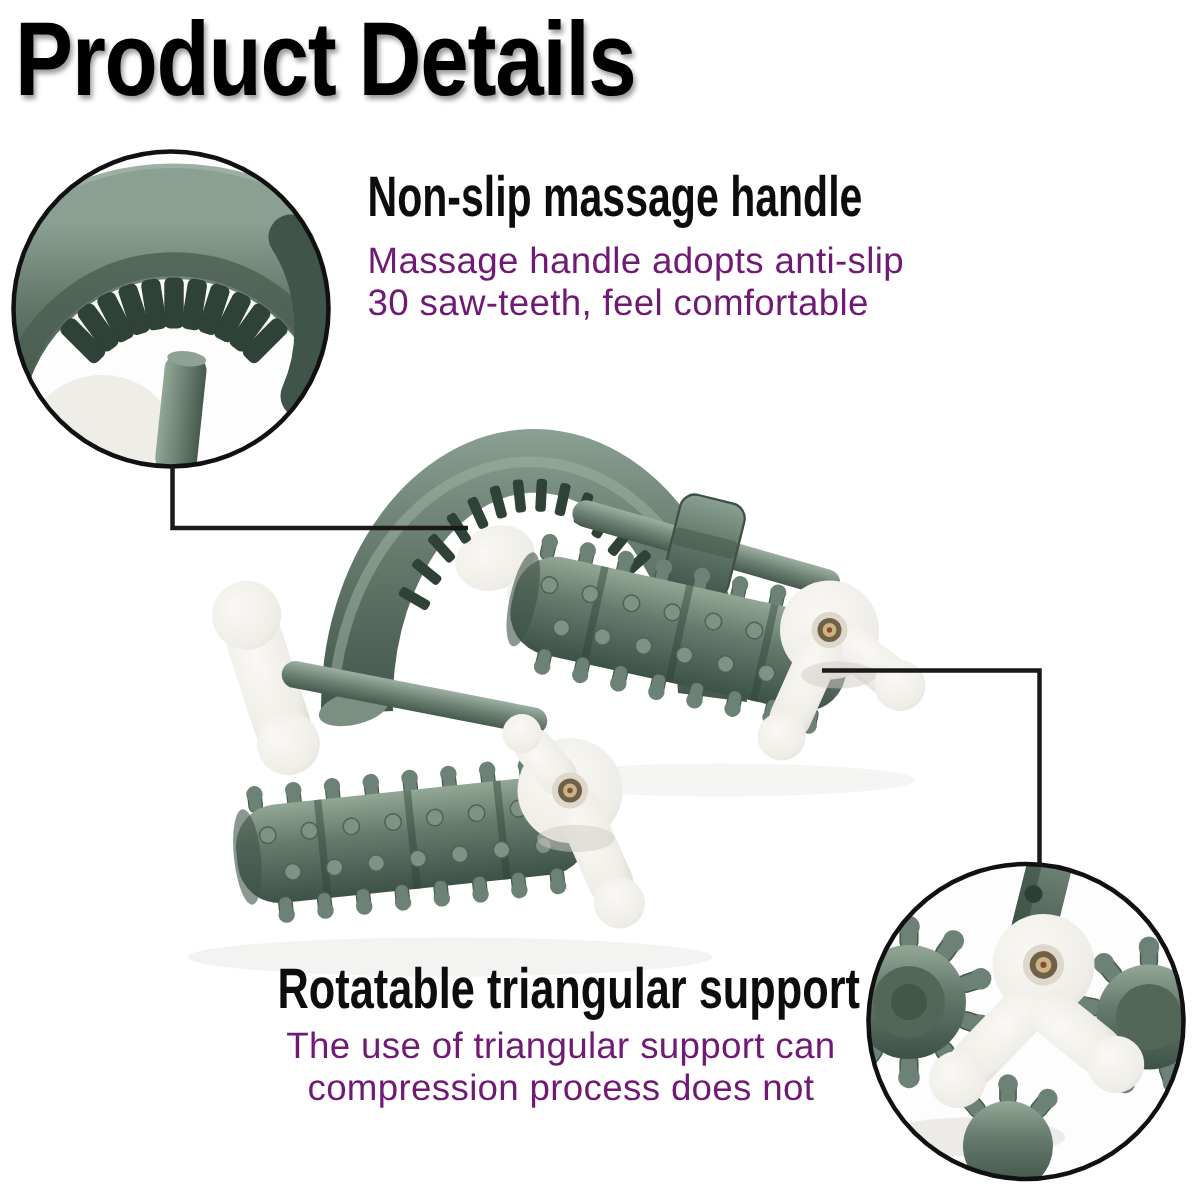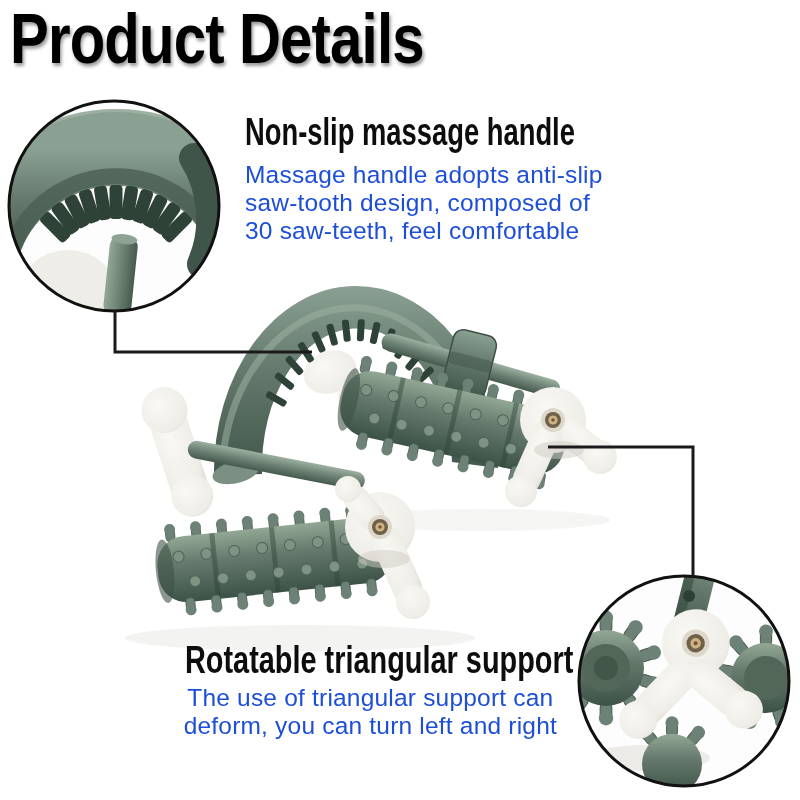--- a/index.html
+++ b/index.html
@@ -6,21 +6,21 @@
   .canvas{position:relative;width:800px;height:800px;background:#fff;overflow:hidden;
           font-family:"Liberation Sans","DejaVu Sans",sans-serif;}
   .art{position:absolute;left:0;top:0;}
   .title{position:absolute;left:10px;top:2px;font-size:70px;line-height:74px;font-weight:bold;
          color:#000;white-space:nowrap;transform:scaleX(0.83);transform-origin:left top;
          letter-spacing:-1px;text-shadow:2px 3px 4px rgba(0,0,0,0.40);}
   .hd{position:absolute;font-weight:bold;color:#0d0d0d;font-size:38px;line-height:40px;
       white-space:nowrap;transform-origin:left top;}
   .hd1{left:245px;top:112px;transform:scaleX(0.72);}
   .hd2{left:185px;top:640px;transform:scaleX(0.76);}
-  .body-block{position:absolute;color:#1d4ed8;font-size:24.5px;line-height:28px;letter-spacing:0.2px;}
+  .body-block{position:absolute;color:#701a75;font-size:24.5px;line-height:28px;letter-spacing:0.2px;}
   .bb1{left:245px;top:161px;text-align:left;}
   .bb2{right:243px;top:684px;text-align:center;}
   .body-block div{white-space:nowrap;}
 </style>
 </head>
 <body>
 
 <div class="canvas">
 
   <svg class="art" width="800" height="800" viewBox="0 0 800 800" aria-hidden="true">
@@ -317,23 +317,22 @@
 
     <path d="M 115,311 V 352 H 312" stroke="#1a1a1a" stroke-width="3" fill="none"></path>
     <path d="M 548,447 H 693 V 577" stroke="#1a1a1a" stroke-width="3" fill="none"></path>
   </svg>
 
   <div class="title">Product Details</div>
 
   <div class="hd hd1">Non-slip massage handle</div>
   <div class="body-block bb1">
     <div>Massage handle adopts anti-slip</div>
-    <div>saw-tooth design, composed of</div>
     <div>30 saw-teeth, feel comfortable</div>
   </div>
 
   <div class="hd hd2">Rotatable triangular support</div>
   <div class="body-block bb2">
     <div>The use of triangular support can</div>
-    <div>deform, you can turn left and right</div>
+    <div>compression process does not</div>
   </div>
 
 </div>
 
 </body></html>

